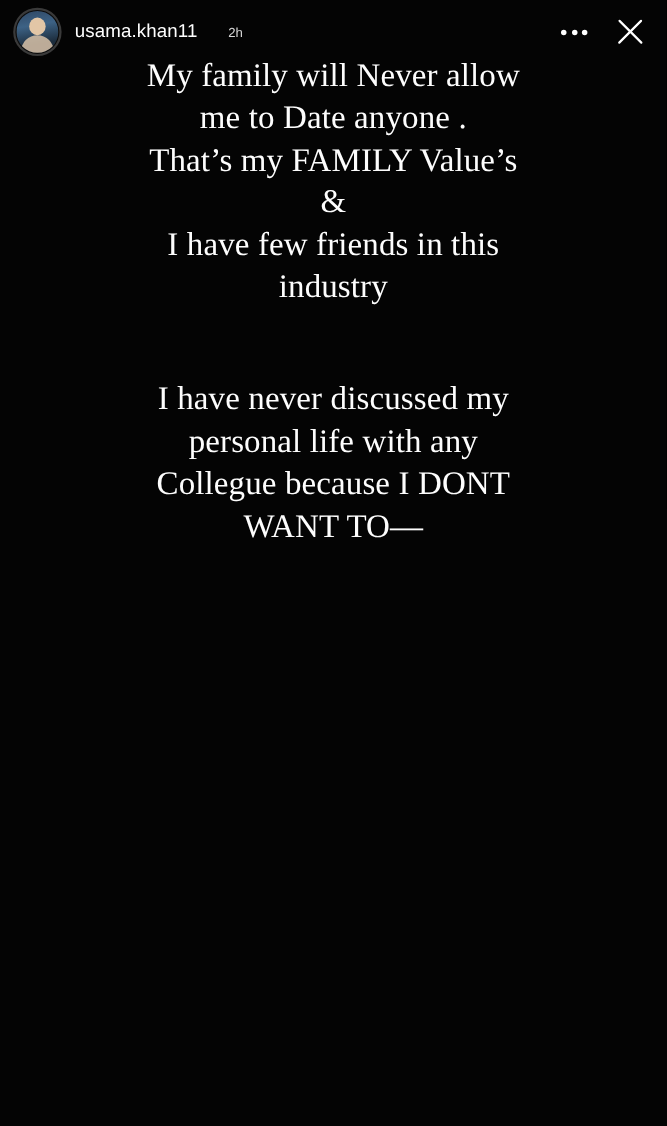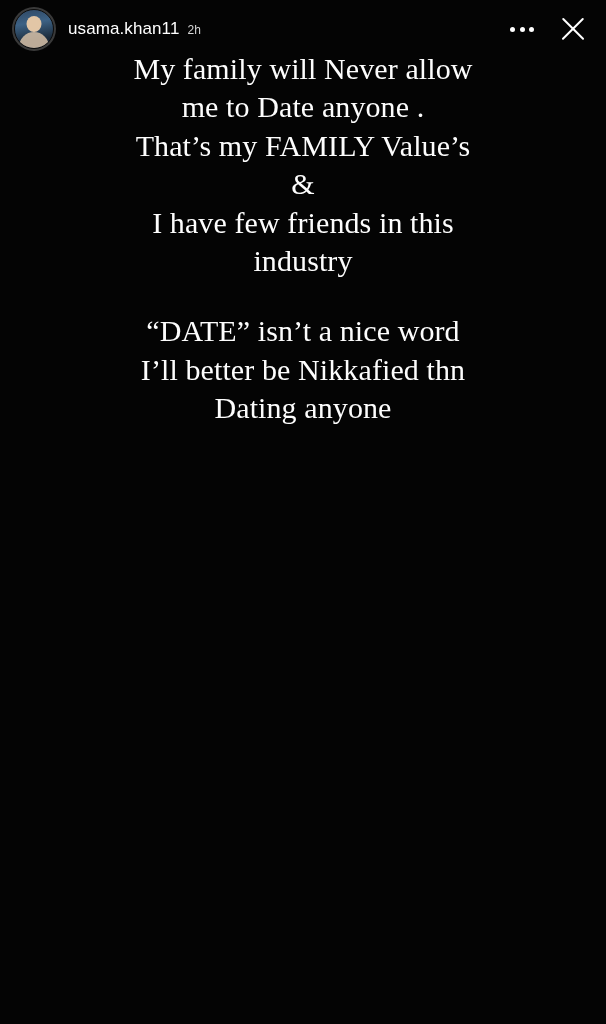--- a/index.html
+++ b/index.html
@@ -75,21 +75,21 @@
     width: 15px;
     height: 16px;
     background: #e2c6a6;
     border-radius: 50%;
     transform: translateX(-50%);
   }
 
   .meta {
     display: flex;
     align-items: baseline;
-    gap: 8px;
+    gap: 28px;
     margin-left: 12px;
     flex: 1 1 auto;
     min-width: 0;
   }
   .username {
     font-size: 17px;
     color: #ffffff;
     font-weight: 400;
     letter-spacing: .1px;
     white-space: nowrap;
@@ -204,21 +204,22 @@
   </div>
 
   <div class="story-body">
     <div class="para">My family will Never allow
 me to Date anyone .
 That’s my FAMILY Value’s
 &amp;
 I have few friends in this
 industry</div>
     <div class="gap-lg"></div>
-    <div class="para">“DATE” isn’t a nice word
-I’ll better be Nikkafied thn
-Dating anyone</div>
     <div class="gap-lg"></div>
+    <div class="para">I have never discussed my
+personal life with any
+Collegue because I DONT
+WANT  TO—</div>
     <div class="gap-xl"></div>
     <div class="gap-md"></div>
   </div>
 
 </div>
 
 </body></html>

